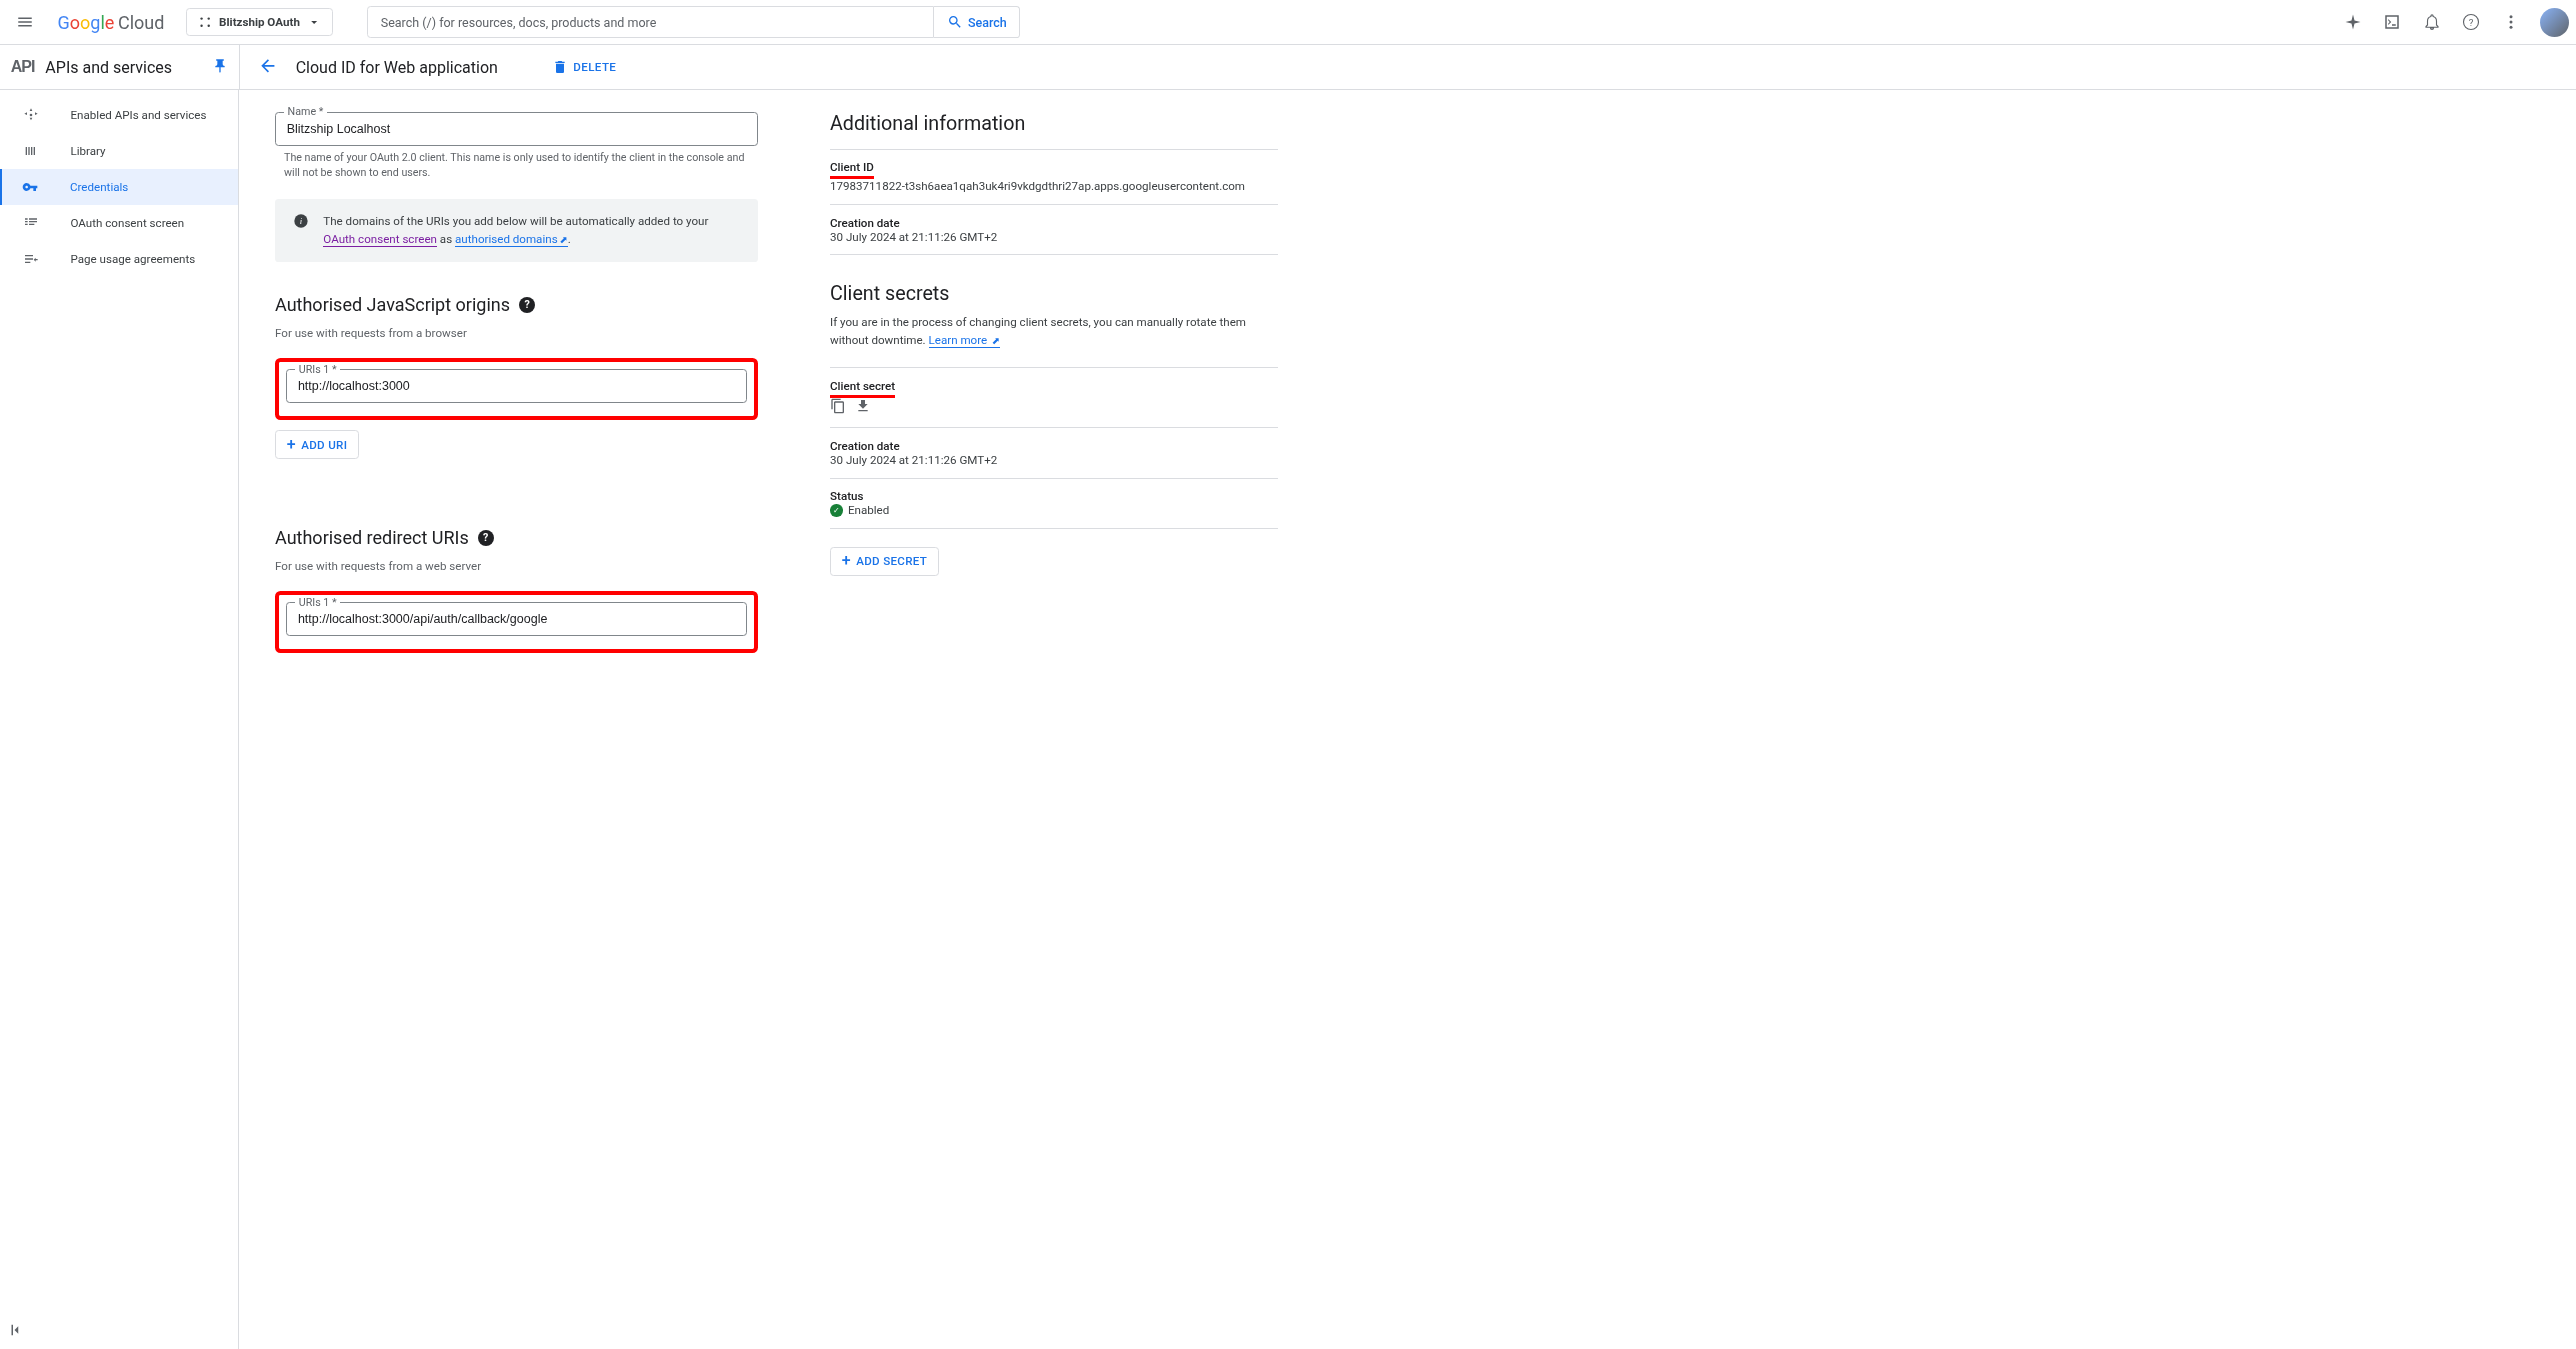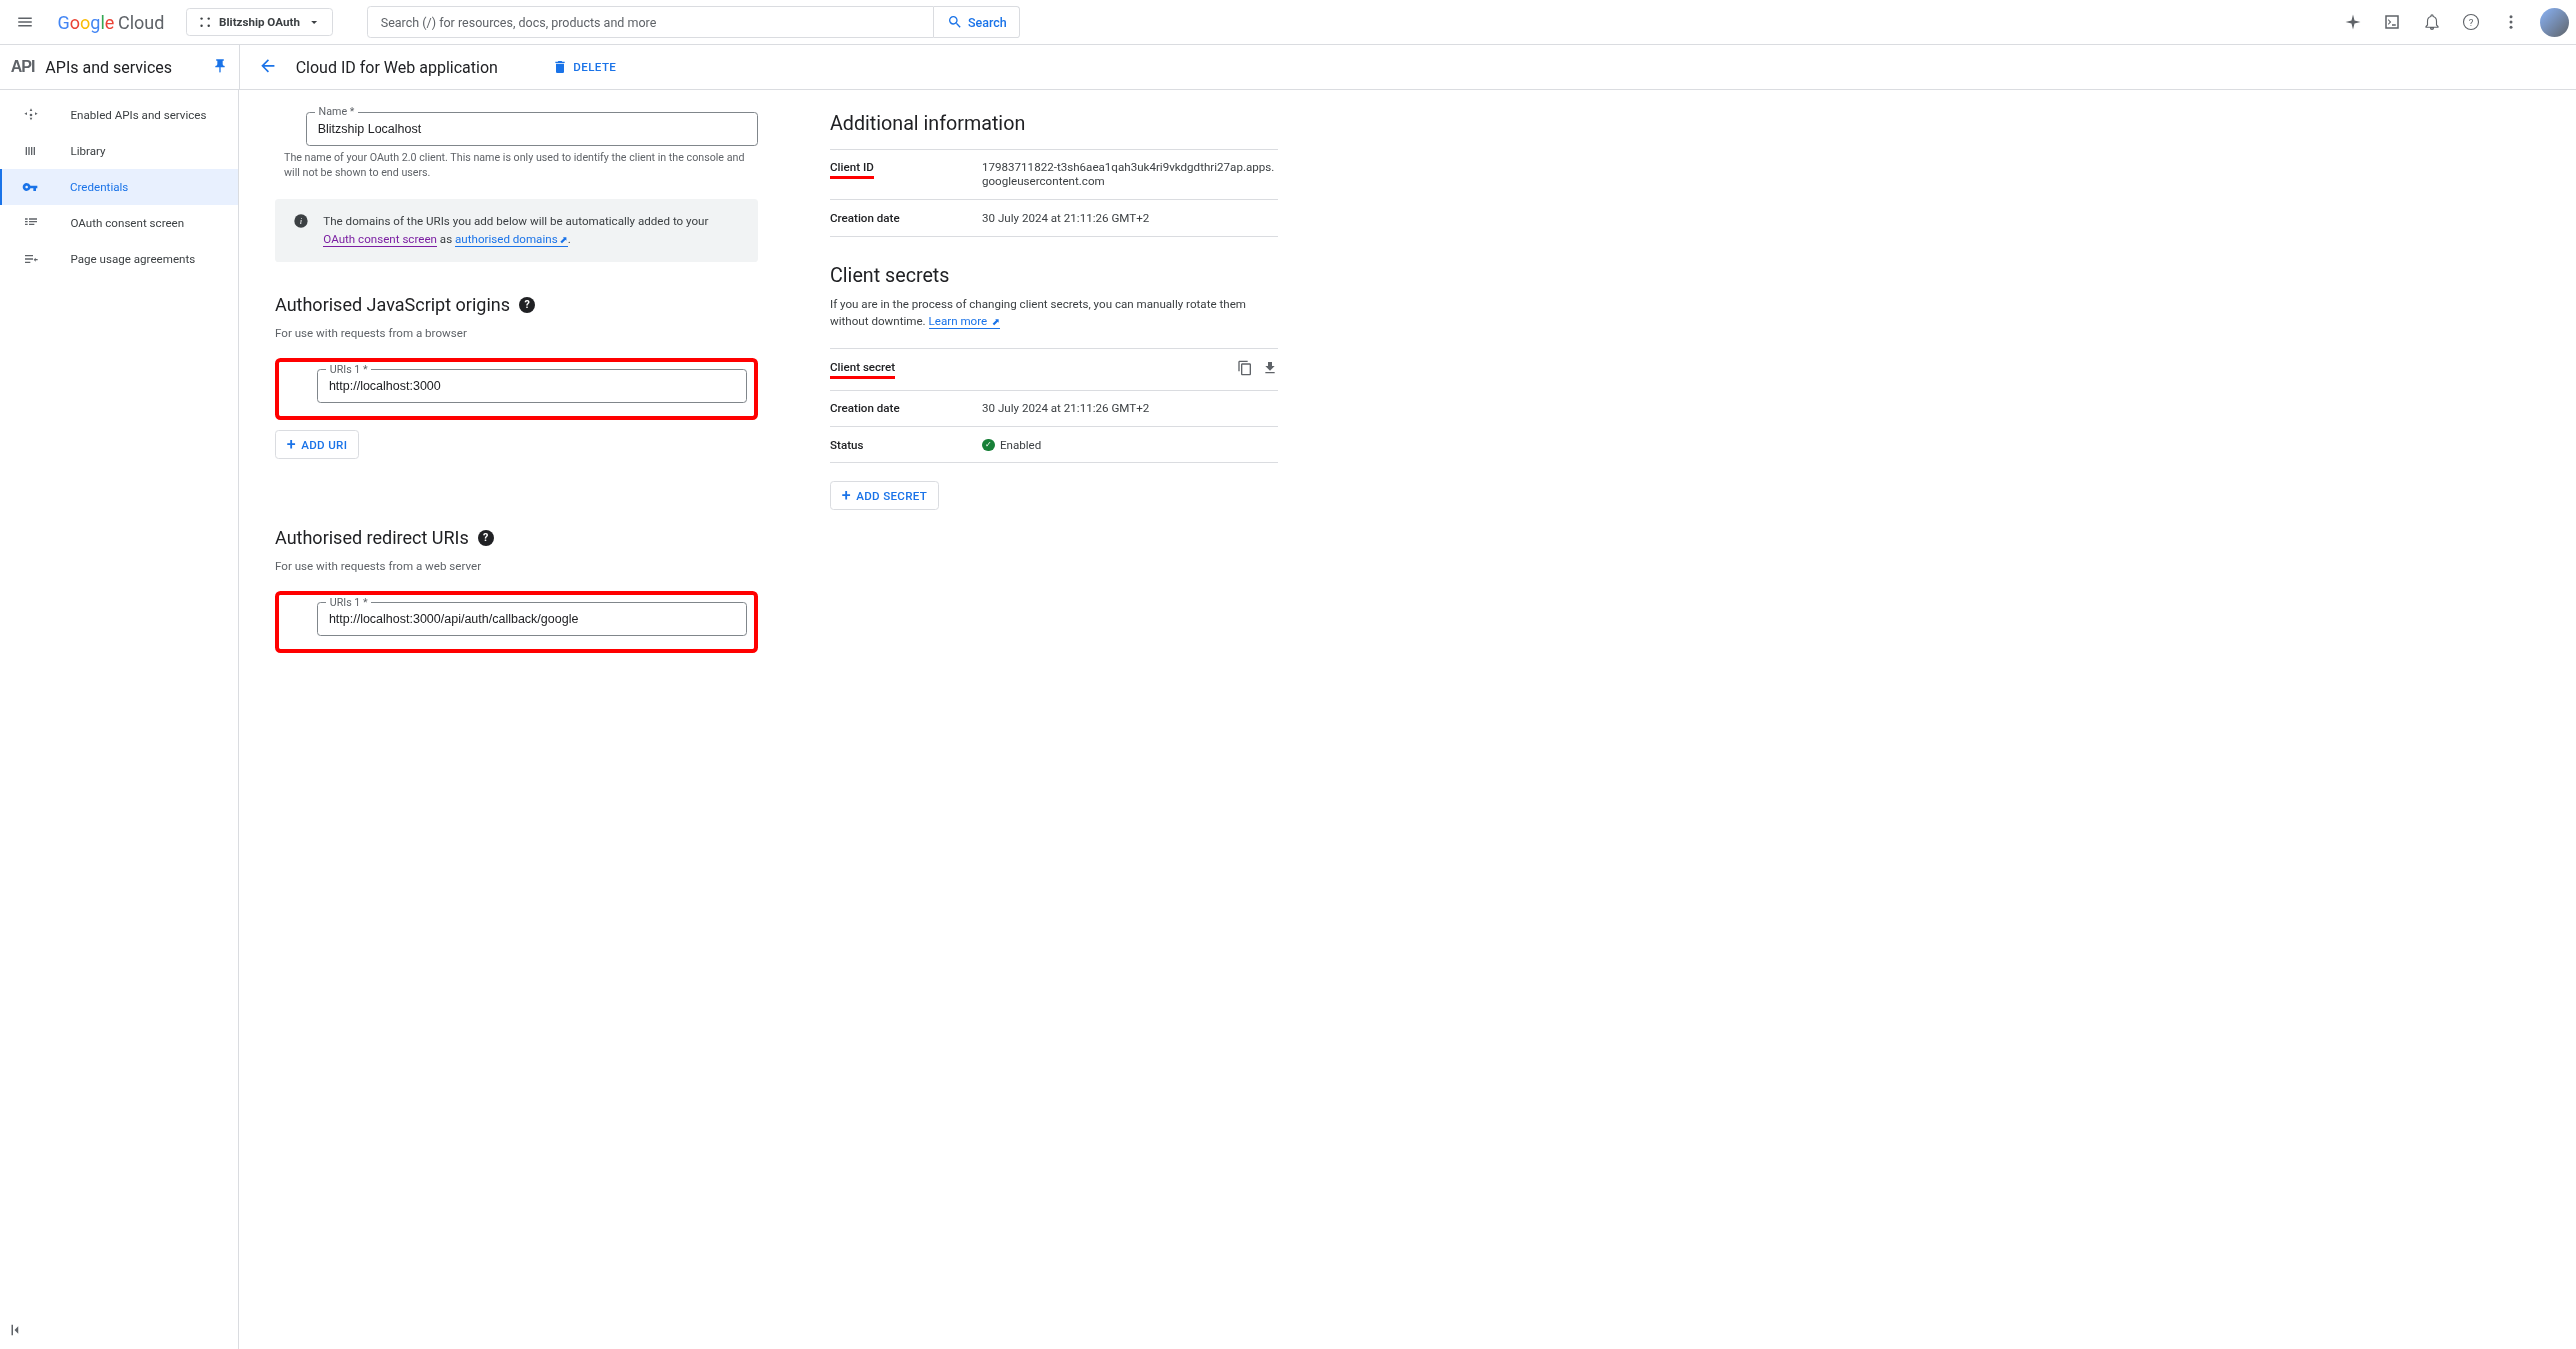--- a/index.html
+++ b/index.html
@@ -37,42 +37,42 @@
 .side-item.active { background: #e8f0fe; color: #1a73e8; border-left: 2.7px solid #1a73e8; padding-left: 19px; }
 .side-item.active svg { fill: #1a73e8; }
 .side-icon { width: 18px; display: flex; justify-content: center; color: #5f6368; }
 .collapse-btn { position: absolute; bottom: 7.2px; left: 7.2px; color: #5f6368; cursor: pointer; }
 
 .main { flex: 1; overflow-y: auto; display: flex; padding: 21.5px 36px; gap: 72px; }
 .form-col { width: 483px; }
 .info-col { width: 448px; }
 
 
-.field-wrap { position: relative; margin-bottom: 5.4px; margin-left: 31px; }
+.field-wrap { position: relative; margin-bottom: 5.4px; }
 .field-label { position: absolute; top: -6.3px; left: 9px; background: #fff; padding: 0 3.6px; font-size: 10.7px; color: #5f6368; }
 .text-input { width: 100%; border: 0.9px solid #80868b; border-radius: 3.6px; padding: 9px 10.7px; font-size: 12.5px; color: #202124; outline: none; }
 .help-text { font-size: 10.7px; color: #5f6368; margin: 5.4px 9px 0; line-height: 1.4; }
 
 .info-box { background: #f1f3f4; border-radius: 3.6px; padding: 14.3px 18px; display: flex; gap: 14.3px; margin-top: 18px; font-size: 11.6px; color: #3c4043; line-height: 1.5; }
 .info-box a { color: #1a73e8; text-decoration: none; border-bottom: 0.9px solid #1a73e8; }
 .info-box a.visited { color: #7b1fa2; border-bottom-color: #7b1fa2; }
 .ext-icon { font-size: 9.8px; margin-left: 1.8px; }
 
 .section-title { font-size: 18px; font-weight: 400; margin-top: 32px; display: flex; align-items: center; gap: 9px; }
 .help-circle { width: 16px; height: 16px; border-radius: 50%; background: #202124; color: #fff; display: inline-flex; align-items: center; justify-content: center; font-size: 10.7px; font-weight: bold; }
 .sub-help { font-size: 11.6px; color: #5f6368; margin-top: 10.7px; margin-bottom: 18px; }
 
 .highlight-box { border: 4.5px solid #ff0000; border-radius: 5.4px; padding: 7.2px; margin-bottom: 10.7px; }
 .add-btn { display: inline-flex; align-items: center; gap: 5.4px; border: 0.9px solid #dadce0; border-radius: 3.6px; padding: 5.4px 10.7px; color: #1a73e8; font-weight: 500; cursor: pointer; font-size: 11.6px; letter-spacing: 0.3px; }
 .plus { font-size: 16px; line-height: 1; }
 
 
 .info-heading { font-size: 19.7px; font-weight: 400; margin-bottom: 14.3px; }
 .info-table { width: 100%; margin-top: 10.7px; }
-.info-row { display: flex; padding: 10.7px 0; border-top: 0.9px solid #dadce0; font-size: 11.6px; align-items: flex-start; }
+.info-row { display: flex; padding: 10.7px 0; border-top: 0.9px solid #dadce0; font-size: 11.6px; align-items: flex-start; flex-direction: column; }
 .info-row:first-child { border-top: 0.9px solid #dadce0; }
 .info-label { width: 152px; color: #202124; font-weight: 500; position: relative; }
 .info-val { flex: 1; color: #3c4043; word-break: break-all; display: flex; align-items: center; gap: 5.4px; }
 .underline-red { border-bottom: 3.6px solid #ff0000; padding-bottom: 1.8px; display: inline-block; }
 .secrets-heading { font-size: 19.7px; margin-top: 27px; margin-bottom: 9px; }
 .secrets-help { font-size: 11.6px; color: #3c4043; line-height: 1.5; }
 .secrets-help a { color: #1a73e8; border-bottom: 0.9px solid #1a73e8; text-decoration: none; }
 .row-actions { margin-left: auto; display: flex; gap: 9px; color: #5f6368; }
 .row-actions span { cursor: pointer; }
 .check-circle { width: 12.5px; height: 12.5px; border-radius: 50%; background: #188038; color: #fff; display: inline-flex; align-items: center; justify-content: center; font-size: 8px; }

